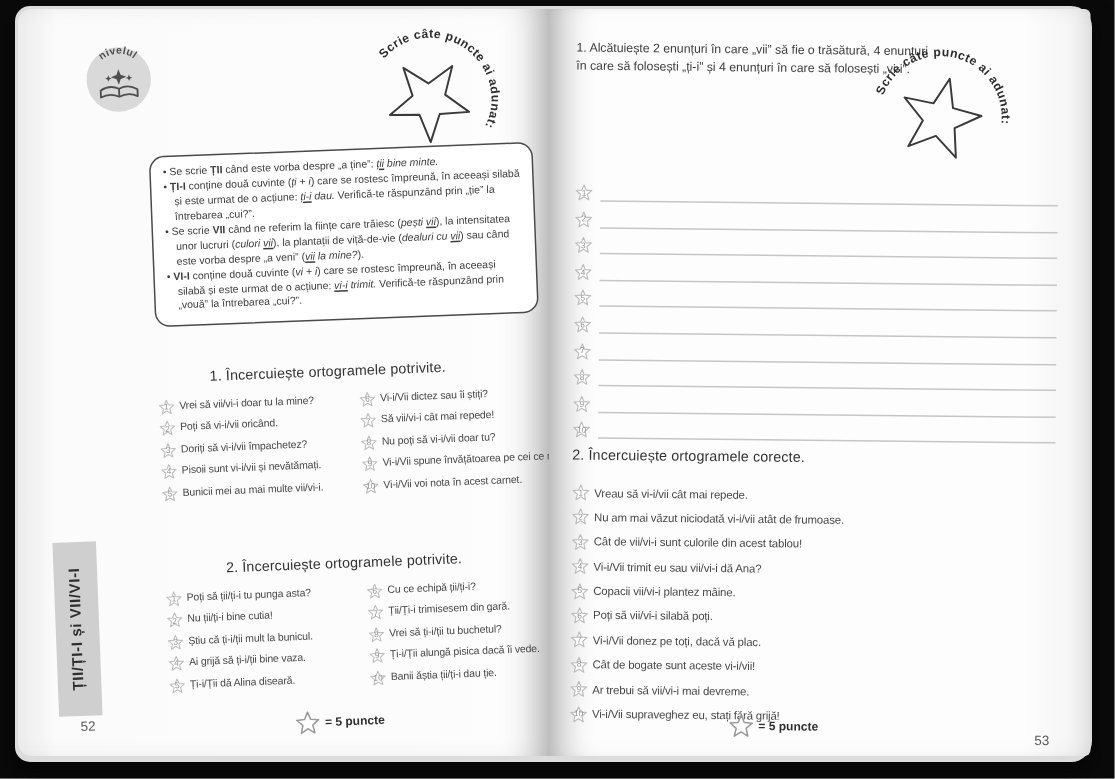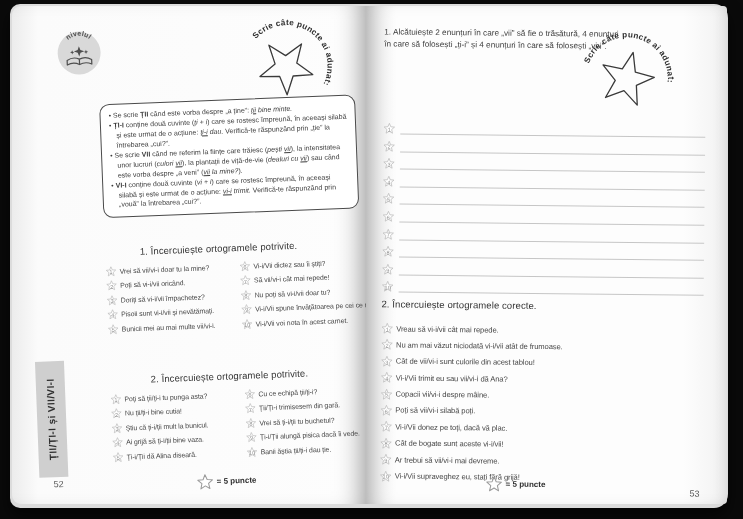--- a/index.html
+++ b/index.html
@@ -505,21 +505,21 @@
             </span>
             <span class="item-text">Vi-i/Vii trimit eu sau vii/vi-i dă Ana?</span>
           </div>
           <div class="item-row">
             <span class="star-num">
               <svg viewBox="0 0 20 20">
                 <path d="M10 1.5 12.4 7.2 18.6 7.7 13.9 11.8 15.3 17.9 10 14.6 4.7 17.9 6.1 11.8 1.4 7.7 7.6 7.2Z"></path>
               </svg>
               <span class="star-num-label">5</span>
             </span>
-            <span class="item-text">Copacii vii/vi-i despre mâine.</span>
+            <span class="item-text">Copacii vii/vi-i plantez mâine.</span>
           </div>
           <div class="item-row">
             <span class="star-num">
               <svg viewBox="0 0 20 20">
                 <path d="M10 1.5 12.4 7.2 18.6 7.7 13.9 11.8 15.3 17.9 10 14.6 4.7 17.9 6.1 11.8 1.4 7.7 7.6 7.2Z"></path>
               </svg>
               <span class="star-num-label">6</span>
             </span>
             <span class="item-text">Poți să vii/vi-i silabă poți.</span>
           </div>

